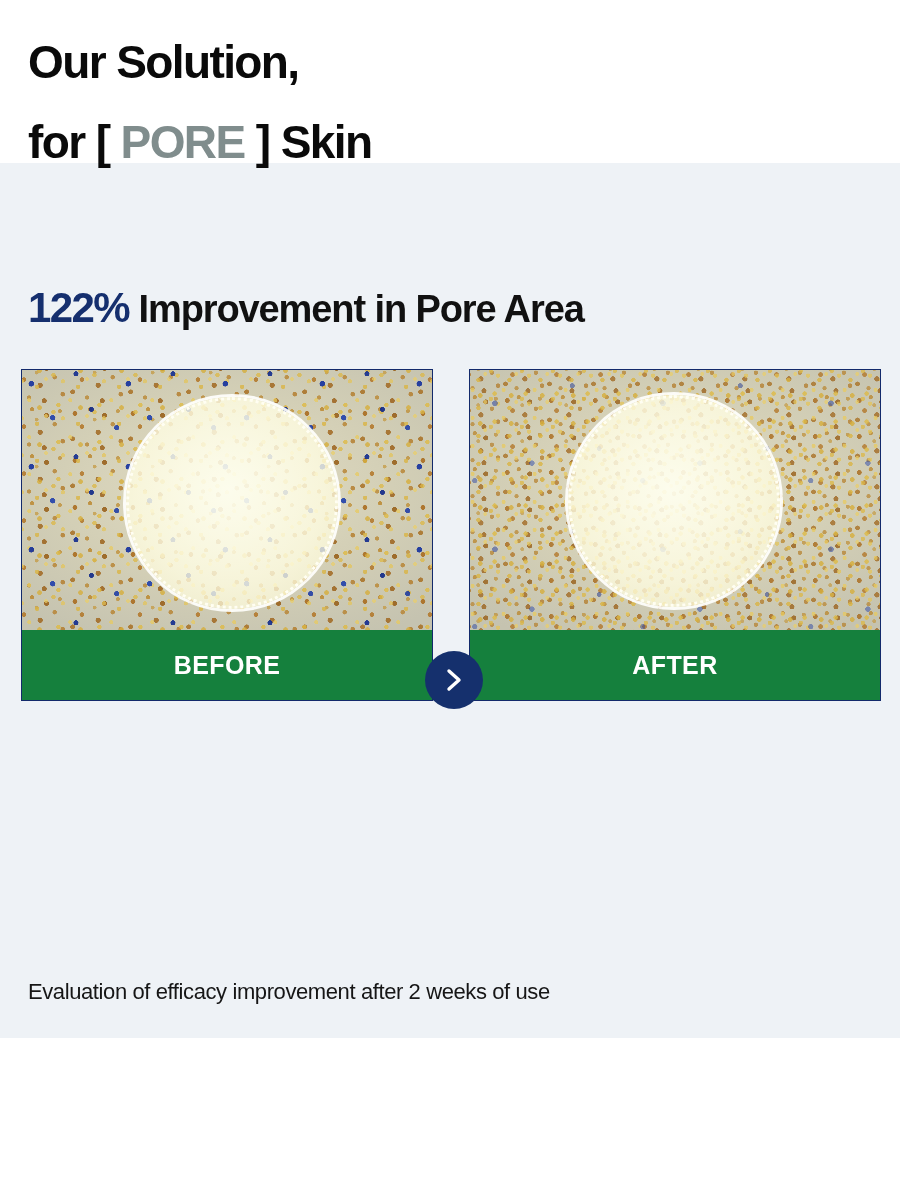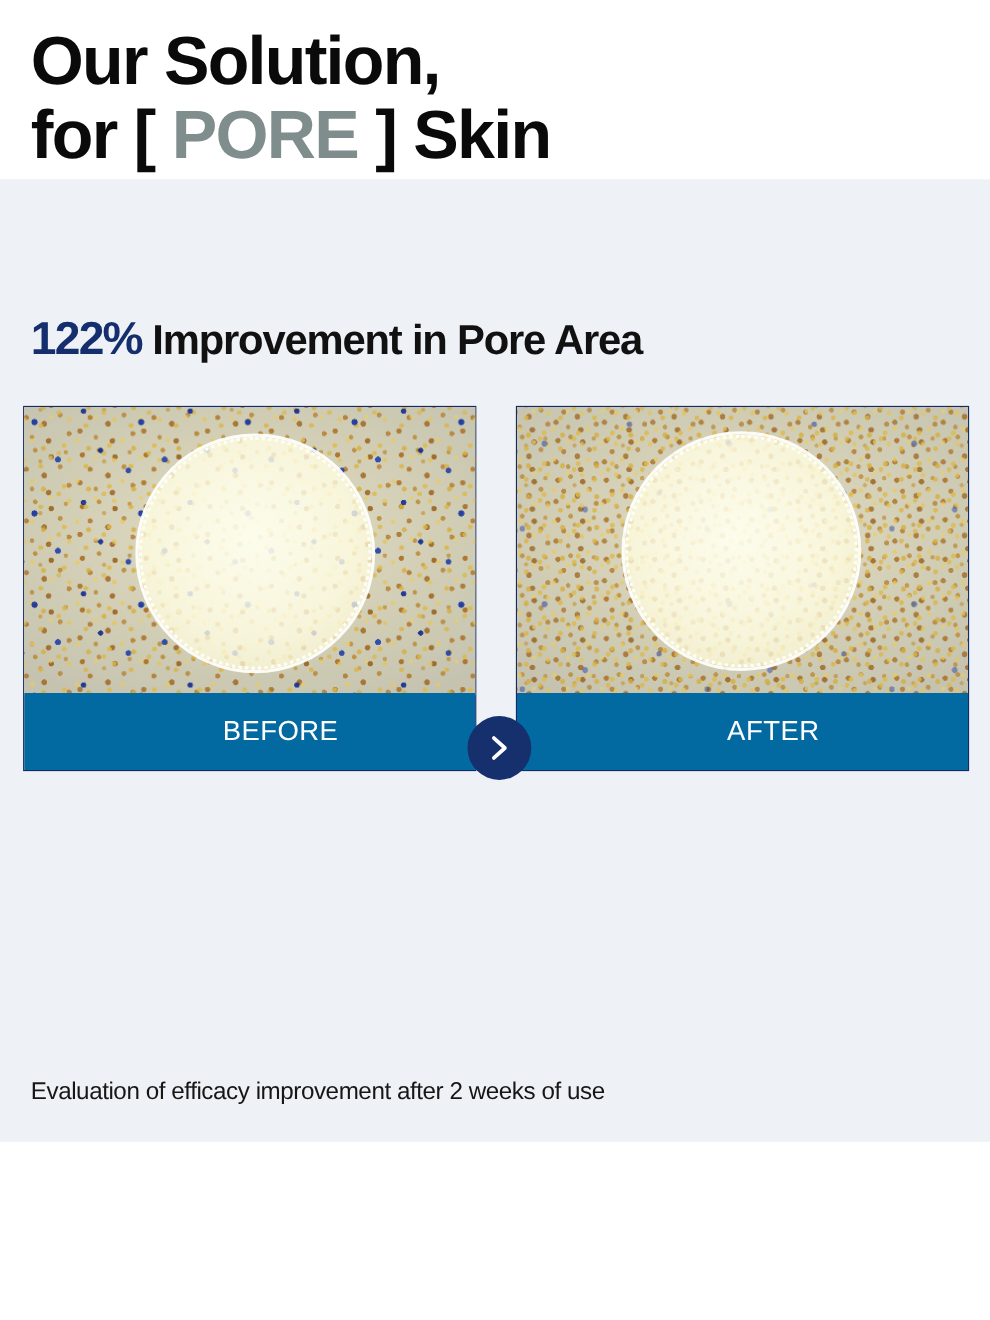--- a/index.html
+++ b/index.html
@@ -30,23 +30,23 @@
     height: 875px;
     background: #eef2f6;
   }
 
   
   #headline {
     position: absolute;
     left: 28px;
     top: 22px;
     width: 840px;
-    font-size: 62px;
+    font-size: 46px;
     font-weight: 700;
-    line-height: 68px;
+    line-height: 80px;
     letter-spacing: -1.6px;
     color: #0a0a0a;
     white-space: pre;
   }
   #headline .pore {
     color: #808d8d;
   }
 
   
   #stat-line {
@@ -196,29 +196,28 @@
     height: 212px;
   }
 
   
   .panel-label {
     position: absolute;
     left: 0;
     bottom: 0;
     width: 100%;
     height: 70px;
-    background: #0369a1;
+    background: #15803d;
     color: #ffffff;
     font-size: 25px;
-    font-weight: 400;
+    font-weight: 700;
     letter-spacing: .4px;
     display: flex;
     align-items: center;
     justify-content: center;
-    padding-left: 28px;
   }
 
   
   #arrow-badge {
     position: absolute;
     left: 425px;
     top: 651px;
     width: 58px;
     height: 58px;
     border-radius: 50%;

